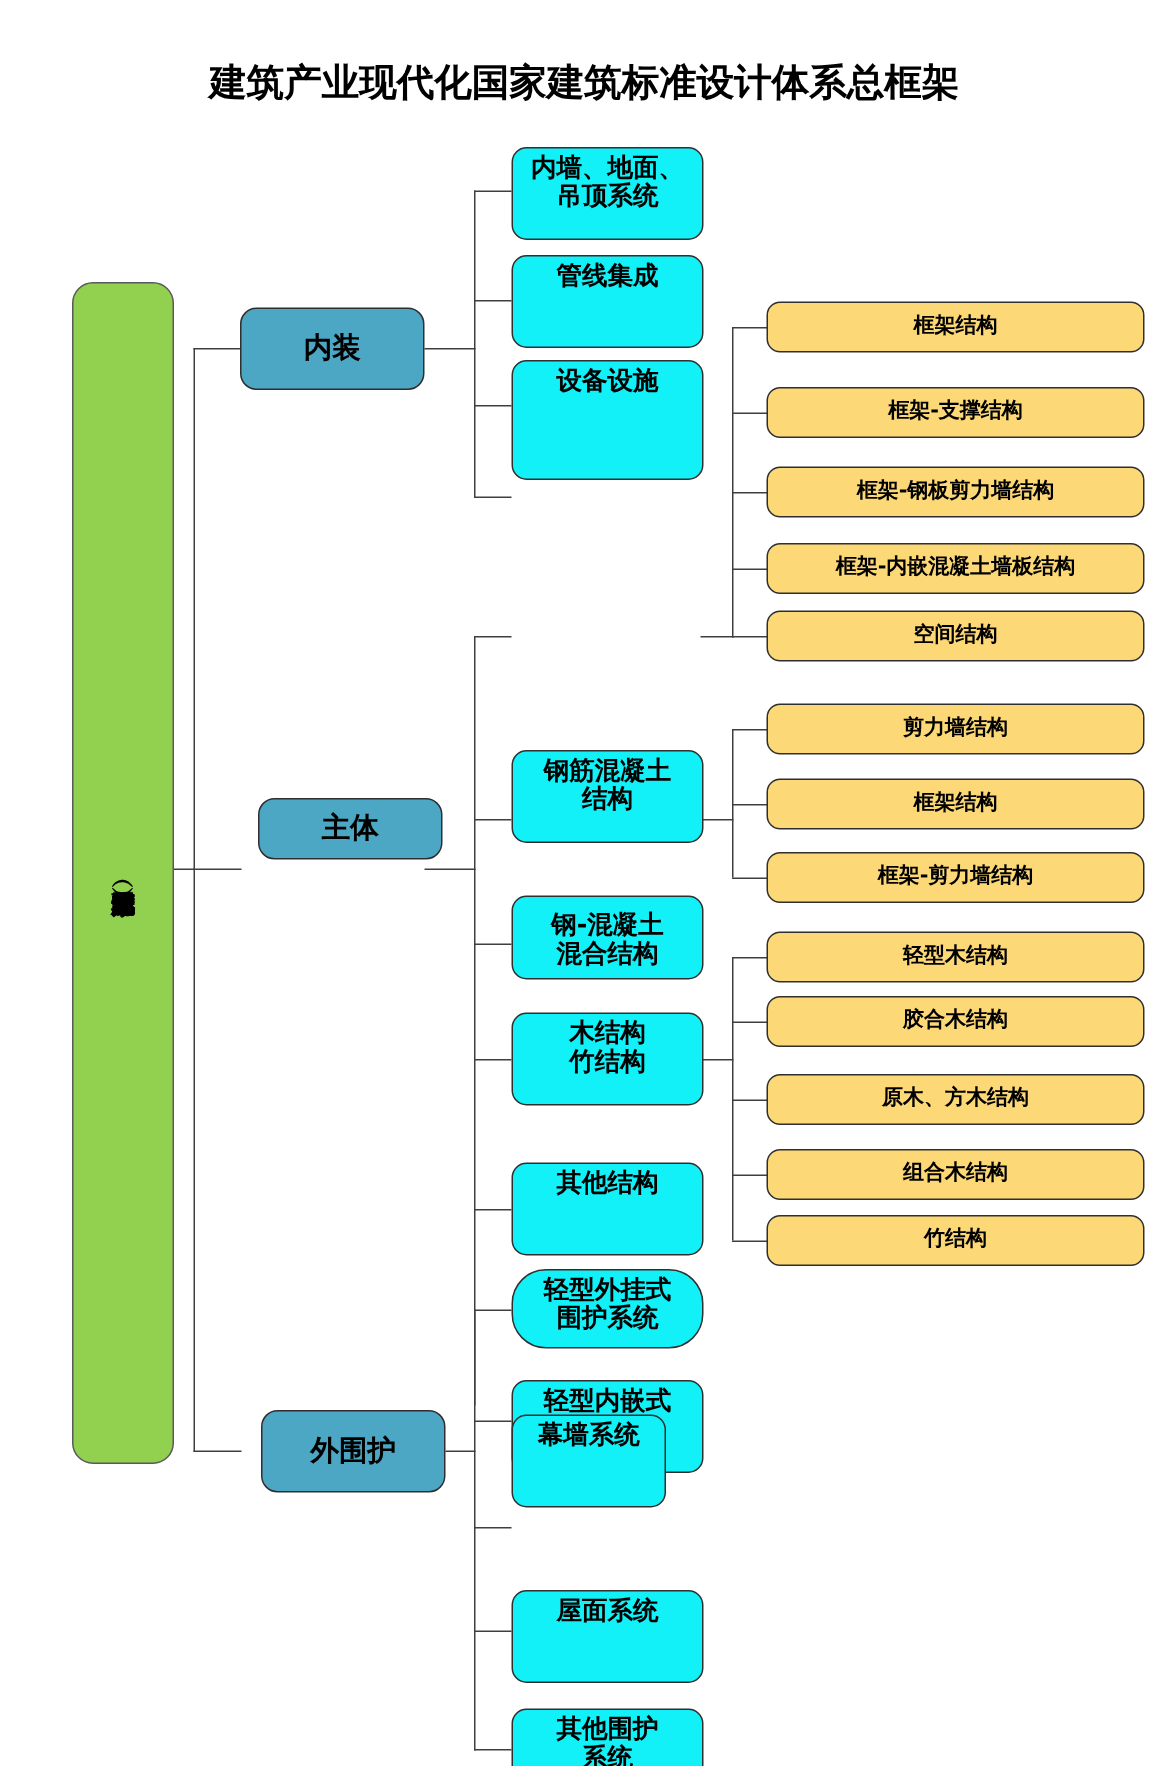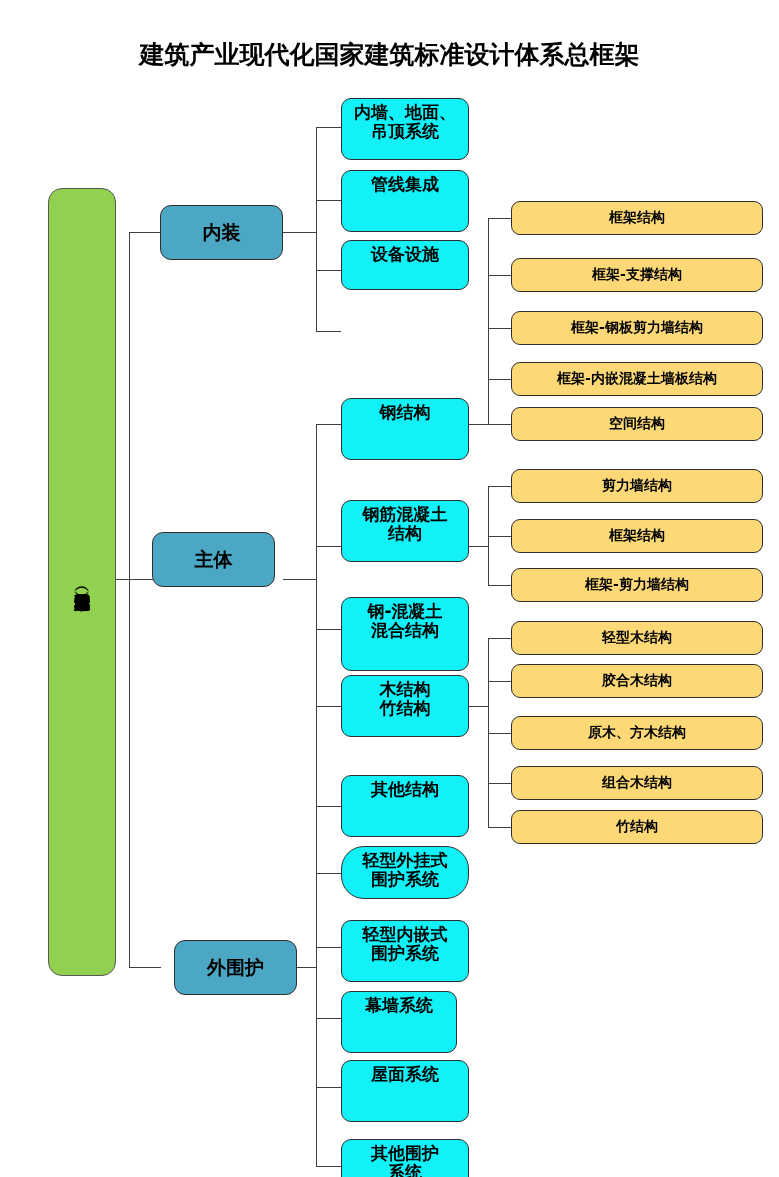--- a/index.html
+++ b/index.html
@@ -163,66 +163,63 @@
   <div class="ln h" style="left:488px; top:753px; width:24px;"></div>
   <div class="ln h" style="left:488px; top:797px; width:24px;"></div>
 
   <div class="node root" style="left:48px; top:158px; width:68px; height:788px;">
     <span class="lbl">建筑产业现代化国家建筑标准设计体系（民用建筑）</span>
   </div>
 
   <div class="node cat" style="left:160px; top:175px; width:123px; height:55px;">
     <span class="lbl">内装</span>
   </div>
-  <div class="node cat" style="left:152px; top:502px; width:123px; height:55px;">
+  <div class="node cat" style="left:172px; top:502px; width:123px; height:41px;">
     <span class="lbl">主体</span>
   </div>
   <div class="node cat" style="left:174px; top:910px; width:123px; height:55px;">
     <span class="lbl">外围护</span>
   </div>
 
   <div class="node sys" style="left:341px; top:140px; width:128px; height:62px;">
     <span class="lbl">管线集成</span>
   </div>
   <div class="node sys" style="left:341px; top:68px; width:128px; height:62px;">
     <span class="lbl">内墙、地面、
 吊顶系统</span>
   </div>
-  <div class="node sys" style="left:341px; top:210px; width:128px; height:50px;">
+  <div class="node sys" style="left:341px; top:210px; width:128px; height:80px;">
     <span class="lbl">设备设施</span>
   </div>
 
-  <div class="node sys" style="left:341px; top:368px; width:128px; height:62px;">
-    <span class="lbl">钢结构</span>
-  </div>
   <div class="node sys" style="left:341px; top:470px; width:128px; height:62px;">
     <span class="lbl">钢筋混凝土
 结构</span>
   </div>
-  <div class="node sys" style="left:341px; top:567px; width:128px; height:74px;">
+  <div class="node sys" style="left:341px; top:567px; width:128px; height:56px;align-items:center;">
     <span class="lbl">钢-混凝土
 混合结构</span>
   </div>
   <div class="node sys" style="left:341px; top:645px; width:128px; height:62px;">
     <span class="lbl">木结构
 竹结构</span>
   </div>
   <div class="node sys" style="left:341px; top:745px; width:128px; height:62px;">
     <span class="lbl">其他结构</span>
   </div>
 
   <div class="node sys" style="left:341px; top:816px; width:128px; height:53px;border-radius:23px;">
     <span class="lbl">轻型外挂式
 围护系统</span>
   </div>
   <div class="node sys" style="left:341px; top:890px; width:128px; height:62px;">
     <span class="lbl">轻型内嵌式
 围护系统</span>
   </div>
-  <div class="node sys" style="left:341px; top:961px; width:116px; height:62px;">
+  <div class="node sys" style="left:341px; top:913px; width:103px; height:62px;">
     <span class="lbl">幕墙系统</span>
   </div>
   <div class="node sys" style="left:341px; top:1030px; width:128px; height:62px;">
     <span class="lbl">屋面系统</span>
   </div>
   <div class="node sys" style="left:341px; top:1109px; width:128px; height:62px;">
     <span class="lbl">其他围护
 系统</span>
   </div>
 

